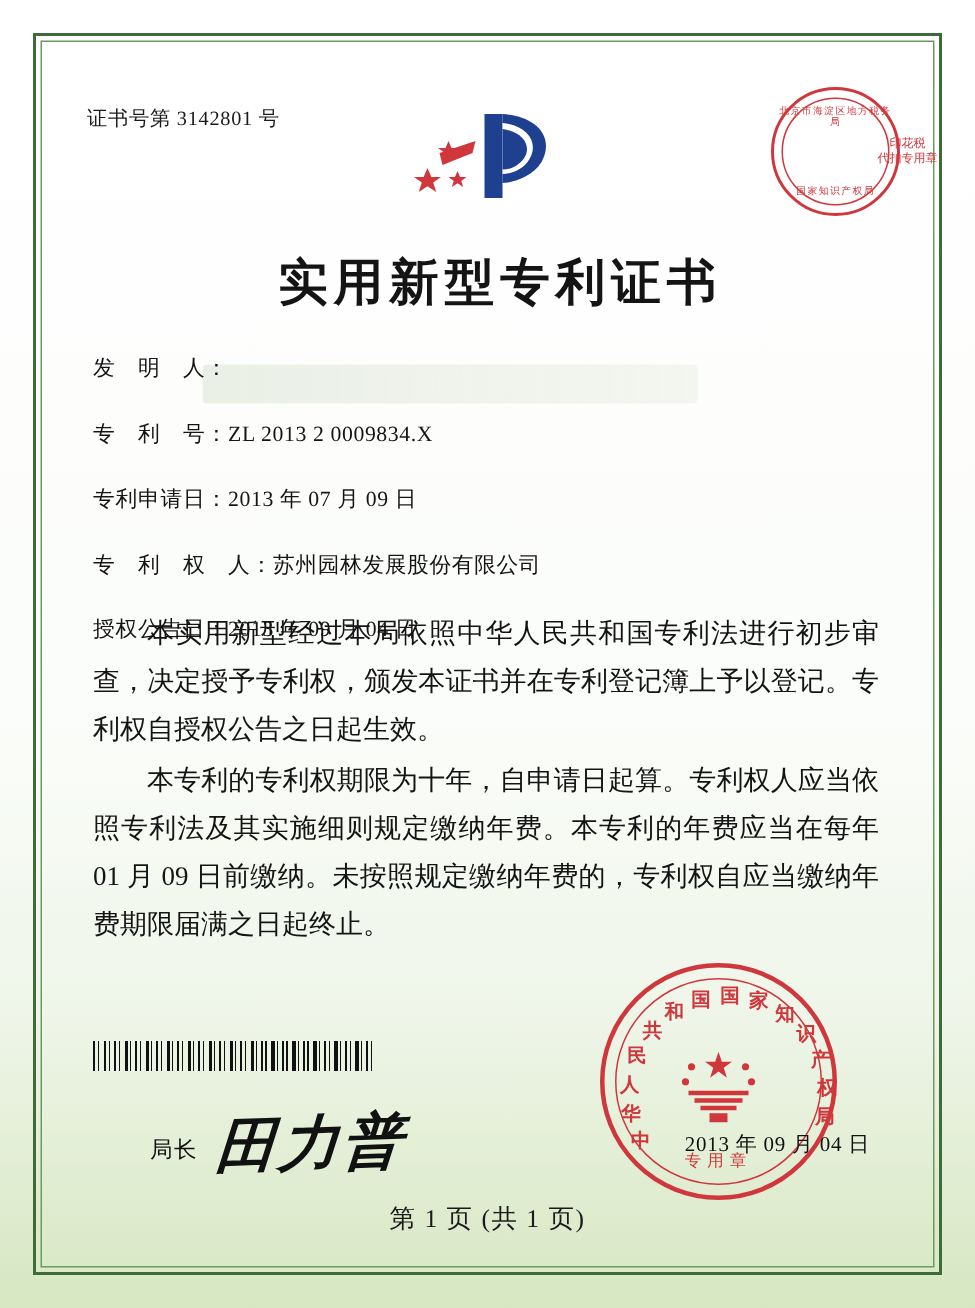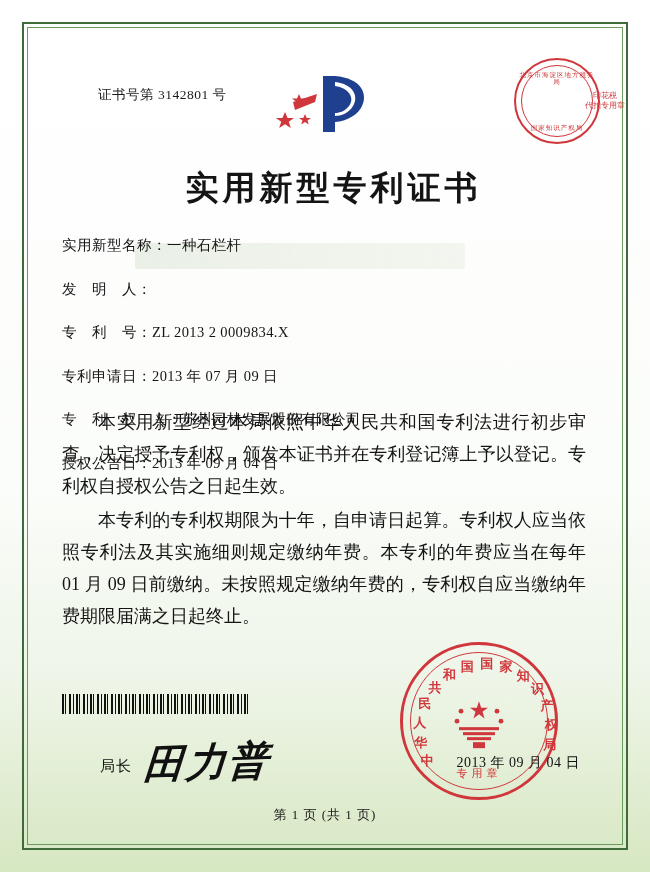--- a/index.html
+++ b/index.html
@@ -45,25 +45,24 @@
     left: 40px;
     top: 38px;
     right: 40px;
     bottom: 38px;
   }
 
   
   .cert-no {
     position: absolute;
     left: 18px;
-    top: 48px;
+    top: 32px;
     font-size: 13.5px;
     color: #1a1a1a;
     letter-spacing: 0.5px;
-    margin-left: 40px;
   }
 
   
   .top-seal {
     position: absolute;
     right: 10px;
     top: 20px;
     width: 86px;
     height: 86px;
     border: 2px solid #d0373c;
@@ -276,21 +275,21 @@
     letter-spacing: 0.5px;
   }
 
   
   .page-footer {
     position: absolute;
     left: 0;
     right: 0;
     bottom: 10px;
     text-align: center;
-    font-size: 13px;
+    font-size: 17px;
     color: #1a1a1a;
     letter-spacing: 1px;
   }
 </style>
 </head>
 <body>
 
 <div class="page">
   <div class="border-outer"></div>
   <div class="border-inner"></div>
@@ -317,24 +316,20 @@
         <path d="M70 14 C88 16, 94 28, 88 38 C84 45, 76 48, 70 48 Z" fill="#ffffff"></path>
         <path d="M70 18 C84 20, 90 30, 84 38 C80 43, 75 45, 70 45 Z" fill="#1f3f8f"></path>
       </svg>
     </div>
 
     <div class="doc-title">实用新型专利证书</div>
 
     <div class="watermark"></div>
 
     <div class="fields">
-      <div class="field-row">
-        <span class="field-label">实用新型名称：</span>
-        <span class="field-value">一种石栏杆</span>
-      </div>
       <div class="field-row">
         <span class="field-label">发　明　人：</span>
       </div>
       <div class="field-row">
         <span class="field-label">专　利　号：</span>
         <span class="field-value">ZL 2013 2 0009834.X</span>
       </div>
       <div class="field-row">
         <span class="field-label">专利申请日：</span>
         <span class="field-value">2013 年 07 月 09 日</span>

